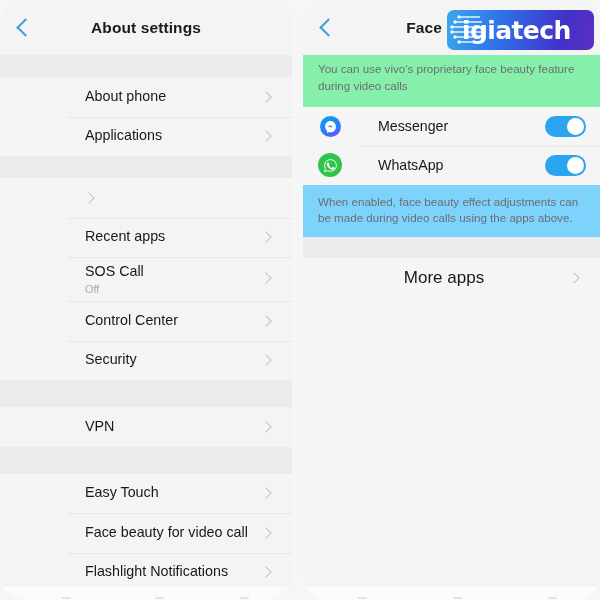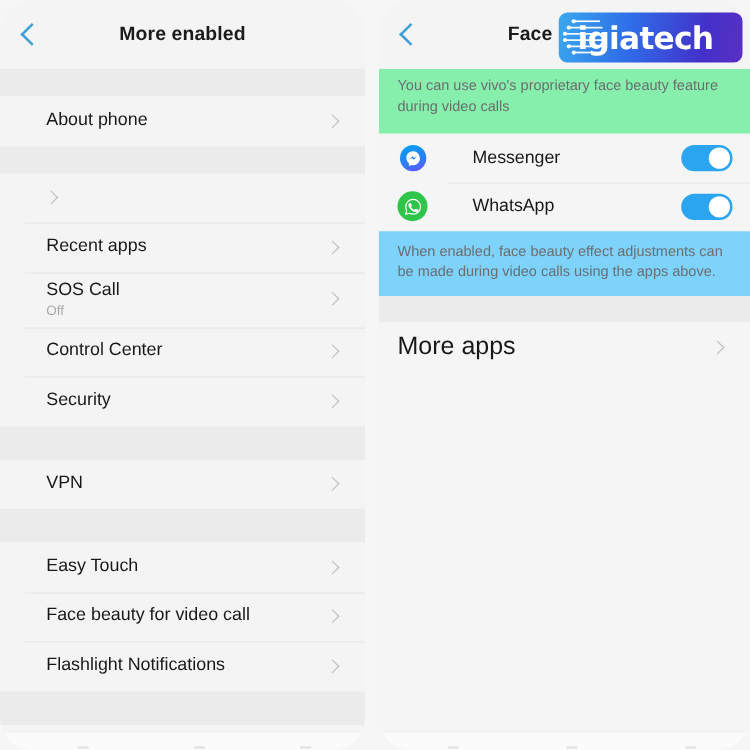--- a/index.html
+++ b/index.html
@@ -82,20 +82,21 @@
   .list-group { background: #f4f4f4; }
 
   .row {
     position: relative;
     height: 39.5px;
     display: flex;
     align-items: center;
     padding: 0 14px 0 37px;
     box-sizing: border-box;
     background: #f4f4f4;
+    margin-left: 48px;
   }
   .row.two-line {
     height: 44px;
     align-items: flex-start;
     padding-top: 6px;
   }
   .row + .row::before {
     content: "";
     position: absolute;
     left: 20px;
@@ -213,21 +214,21 @@
 
   .more-gap { height: 21px; background: #ececec; }
   .more-row {
     height: 39px;
     display: flex;
     align-items: center;
     padding: 0 14px 0 15px;
     box-sizing: border-box;
     background: #f5f5f5;
   }
-  .more-row .row-label { font-size: 20px; }
+  .more-row .row-label { font-size: 17px; text-align: center; }
   .filler { background: #f5f5f5; flex: 1 1 auto; }
 
   
   .watermark {
     position: absolute;
     top: 10px;
     left: 144px;
     width: 147px;
     height: 40px;
     border-radius: 7px;
@@ -275,29 +276,35 @@
 <body>
 
 <div id="app">
 
   <div class="phone left">
 
     <div class="nav-header">
       <div class="back-btn">
         <span class="chev-back"></span>
       </div>
-      <div class="nav-title">More enabled</div>
+      <div class="nav-title">About settings</div>
     </div>
 
     <div class="group-gap"></div>
 
     <div class="list-group">
       <div class="row">
         <div class="row-text">
           <div class="row-label">About phone</div>
+        </div>
+        <span class="chev"></span>
+      </div>
+      <div class="row">
+        <div class="row-text">
+          <div class="row-label">Applications</div>
         </div>
         <span class="chev"></span>
       </div>
     </div>
 
     <div class="group-gap"></div>
 
     <div class="list-group">
       <div class="row">
         <span class="chev"></span>

